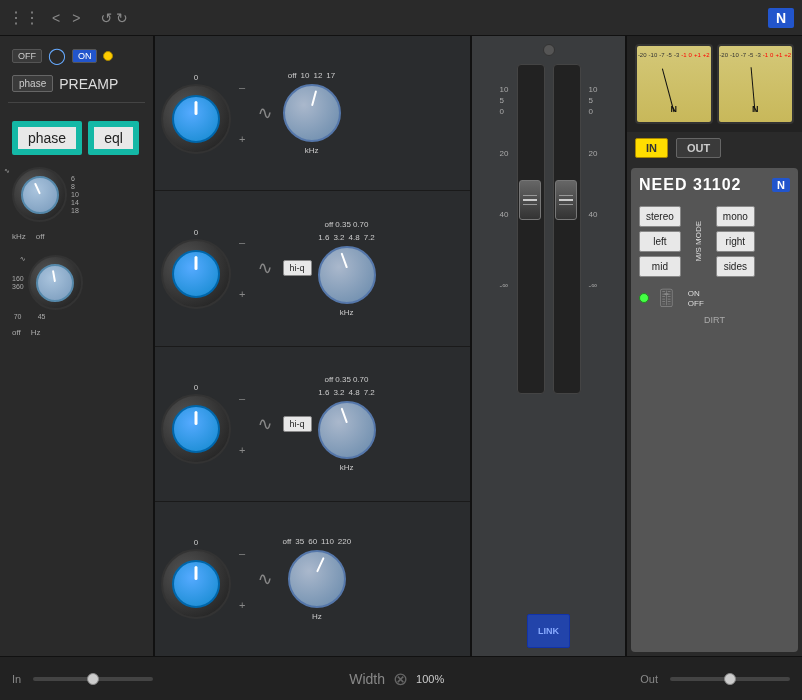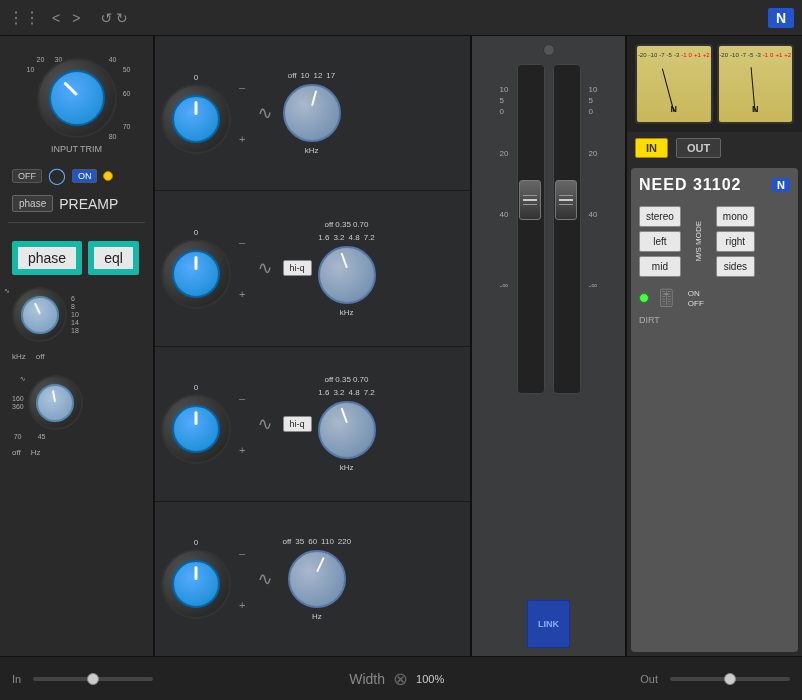--- a/index.html
+++ b/index.html
@@ -377,21 +377,21 @@
     .fader-line.accent {
       background: #ccc;
       height: 2px;
     }
 
     .link-btn {
       background: #2244aa;
       border: 1px solid #1133aa;
       color: #88aaff;
       font-size: 9px;
-      padding: 18px 10px;
+      padding: 11px 10px;
       cursor: pointer;
       border-radius: 2px;
       font-weight: bold;
     }
 
     
     .right-panel {
       width: 175px;
       background: #2a2a2a;
       display: flex;
@@ -624,44 +624,20 @@
     <button>↺</button>
     <button>↻</button>
   </div>
   <div class="top-bar-logo">N</div>
 </div>
 
 <div class="main-content">
 
   <div class="left-panel">
 
-    <div class="input-trim-section">
-      <div style="position:relative; margin: 10px 16px 4px 16px;">
-
-        <div style="position:relative; width:80px; height:80px;">
-          <div style="position:absolute;top:-2px;left:0;font-size:7px;color:#aaa;">20</div>
-          <div style="position:absolute;top:-2px;left:18px;font-size:7px;color:#aaa;">30</div>
-          <div style="position:absolute;top:-2px;right:0px;font-size:7px;color:#aaa;">40</div>
-          <div style="position:absolute;top:8px;left:-10px;font-size:7px;color:#aaa;">10</div>
-          <div style="position:absolute;top:8px;right:-14px;font-size:7px;color:#aaa;">50</div>
-          <div style="position:absolute;top:32px;left:-10px;font-size:7px;color:#aaa;"></div>
-          <div style="position:absolute;top:32px;right:-14px;font-size:7px;color:#aaa;">60</div>
-          <div style="position:absolute;bottom:8px;left:-6px;font-size:7px;color:#aaa;"></div>
-          <div style="position:absolute;bottom:8px;right:-14px;font-size:7px;color:#aaa;">70</div>
-          <div style="position:absolute;bottom:-2px;right:0px;font-size:7px;color:#aaa;">80</div>
-
-          <div class="knob-outer" style="width:80px;height:80px;">
-            <div class="knob-inner" style="width:56px;height:56px;">
-              <div class="knob-indicator" style="transform:translateX(-50%) rotate(-45deg);"></div>
-            </div>
-          </div>
-        </div>
-      </div>
-      <div class="knob-label">INPUT TRIM</div>
-    </div>
 
     <div class="on-off-row">
       <button class="btn-small">OFF</button>
       <span style="font-size:16px;color:#6af;cursor:pointer;">◯</span>
       <button class="btn-small active">ON</button>
       <div class="indicator-yellow"></div>
     </div>
 
     <div class="drive-preamp-row">
       <button class="drive-btn">phase</button>
@@ -973,21 +949,21 @@
       </div>
 
       <div class="dirt-row">
         <div class="indicator-green"></div>
         <span style="font-size:18px;color:#888;cursor:pointer;">🎚</span>
         <div style="display:flex;flex-direction:column;font-size:8px;color:#ddd;gap:1px;margin-left:4px;">
           <span>ON</span>
           <span>OFF</span>
         </div>
       </div>
-      <div style="font-size:9px;color:#aaa;text-align:left;">DIRT</div>
+      <div style="font-size:9px;color:#aaa;text-align:center;">DIRT</div>
     </div>
   </div>
 
 </div>
 
 <div class="bottom-bar">
   <span class="bottom-label">In</span>
   <div class="bottom-slider-track">
     <div class="bottom-slider-thumb"></div>
   </div>

